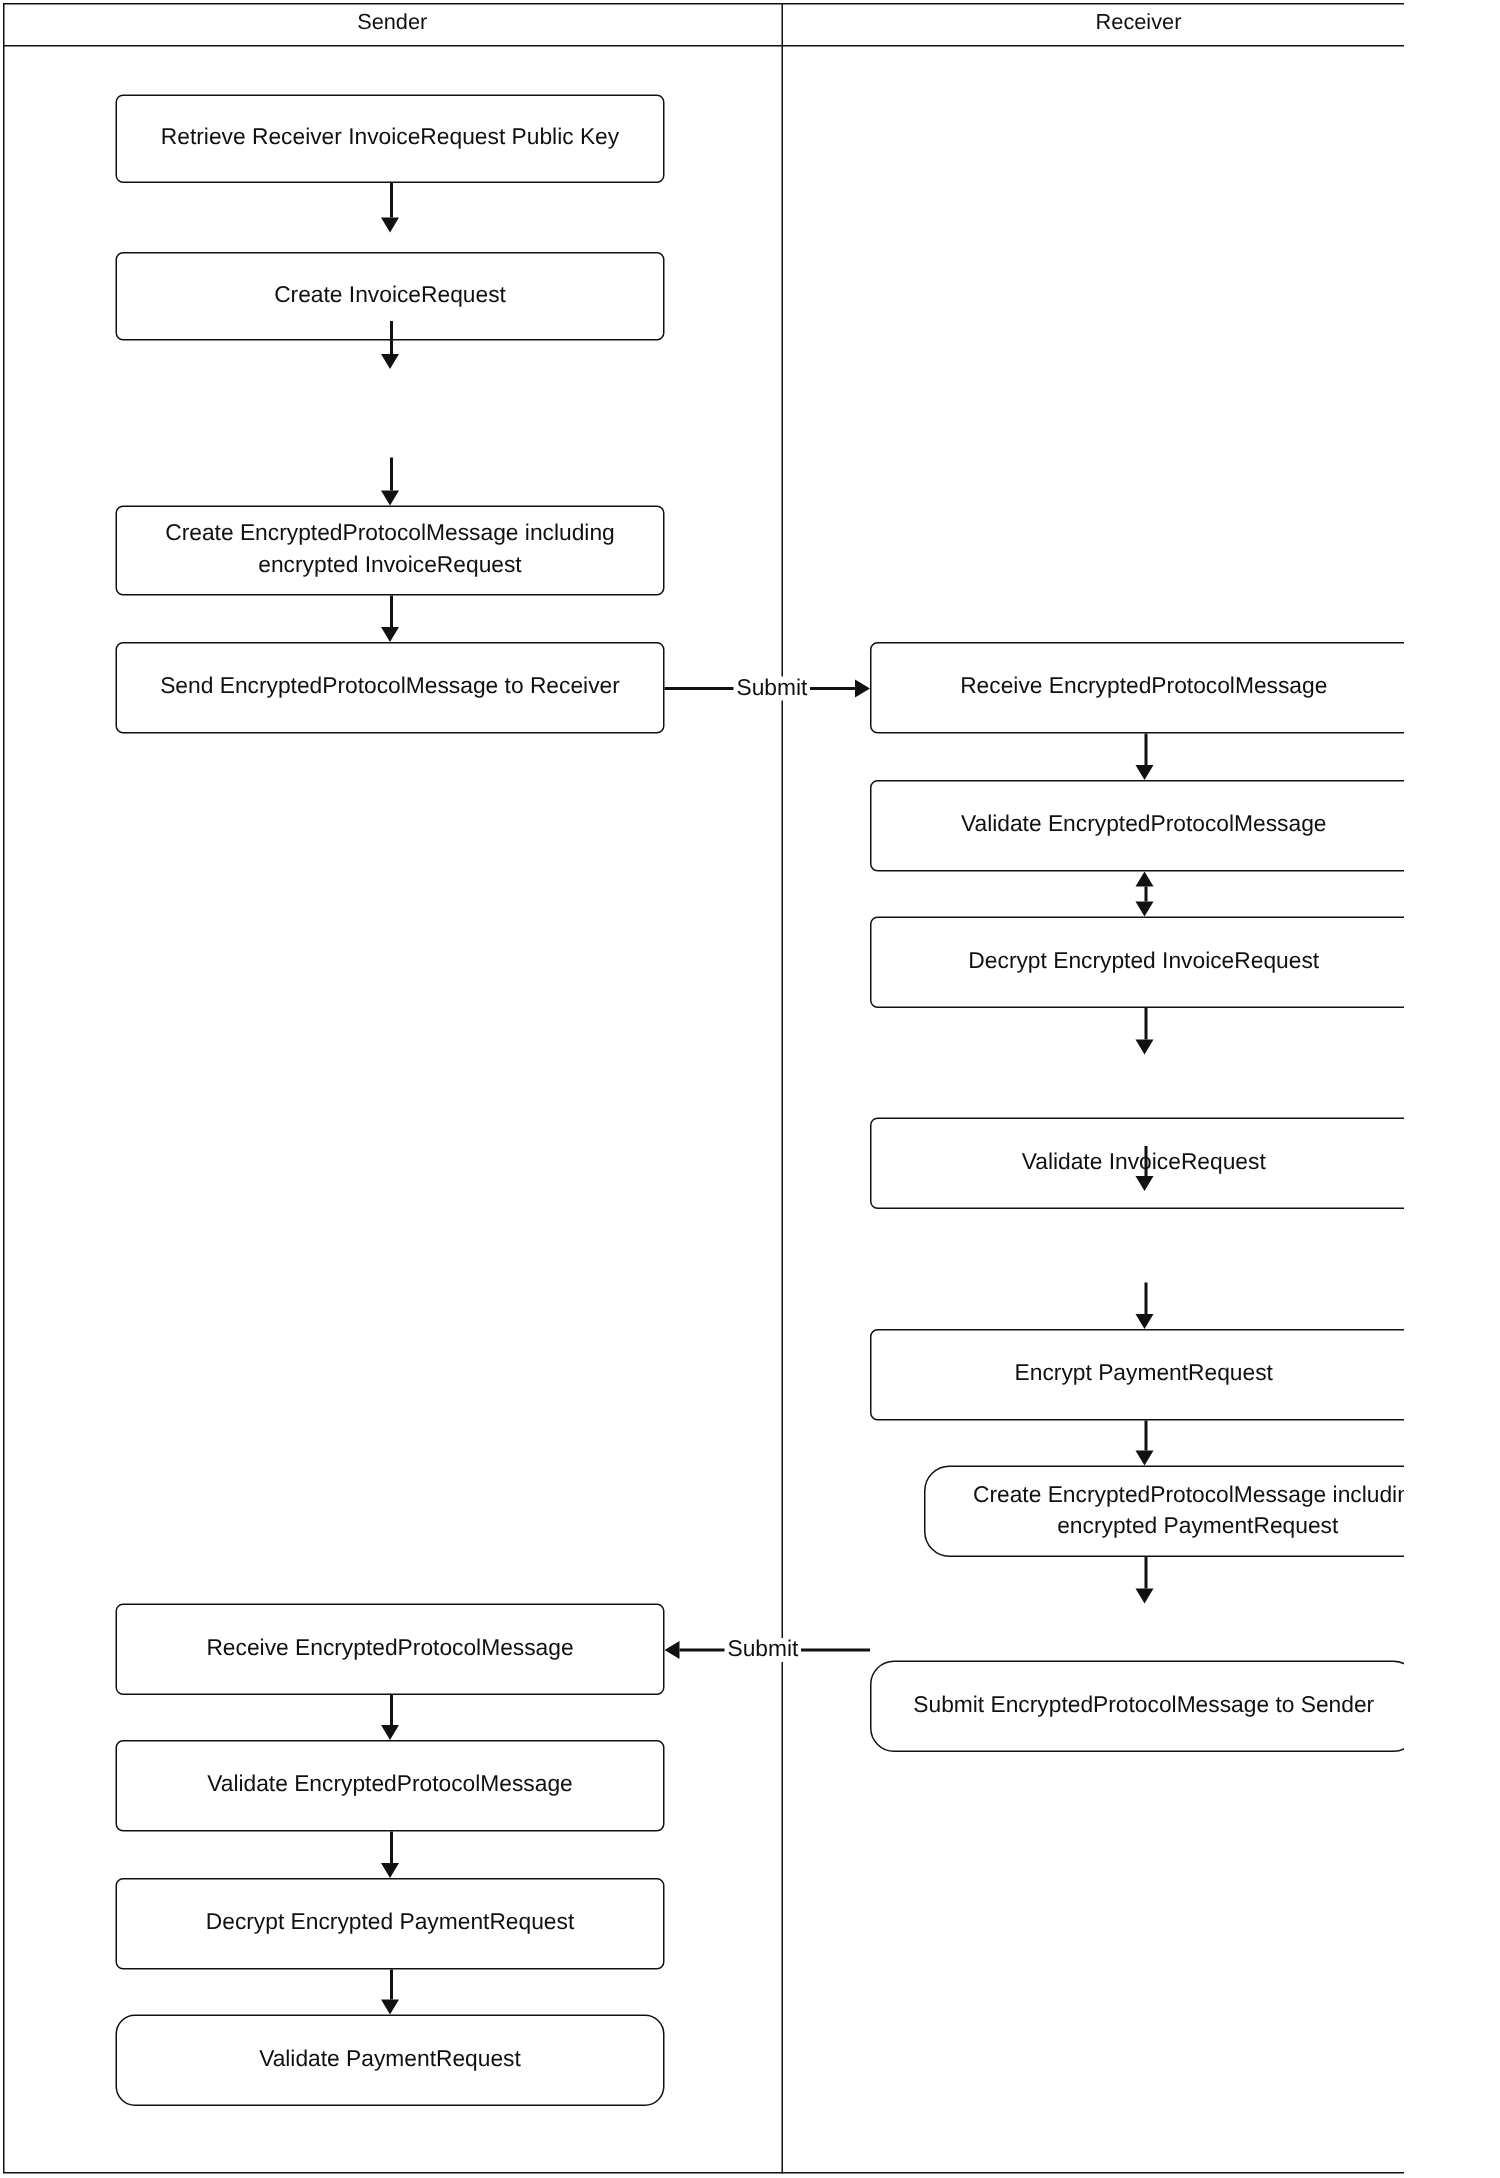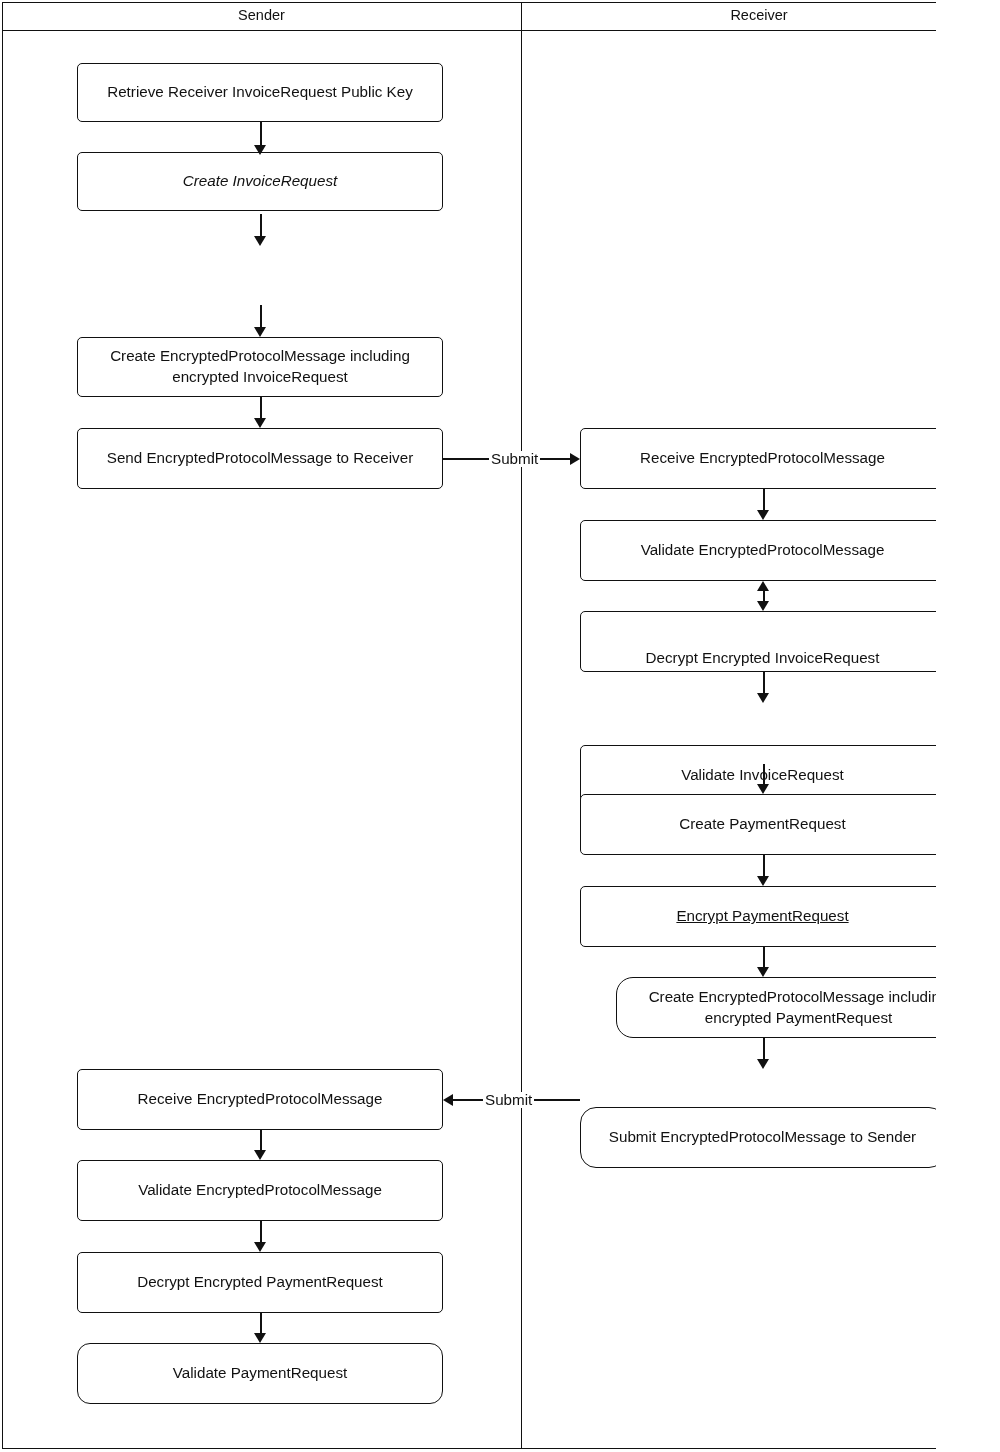--- a/index.html
+++ b/index.html
@@ -141,21 +141,21 @@
 
   <div class="lane-divider" style="left:521px;"></div>
 
   <div class="lane-title" style="left:2px; width:519px;">Sender</div>
   <div class="lane-title" style="left:521px; width:476px;">Receiver</div>
 
   <div class="node" style="left:77px; top:63px; width:366px; height:59px;">
     <span class="node-label">Retrieve Receiver InvoiceRequest Public Key</span>
   </div>
 
-  <div class="node" style="left:77px; top:152px; width:366px; height:59px;font-style:italic;">
+  <div class="node" style="left:77px; top:168px; width:366px; height:59px;">
     <span class="node-label">Create InvoiceRequest</span>
   </div>
 
 
   <div class="node" style="left:77px; top:337px; width:366px; height:60px;">
     <span class="node-label">Create EncryptedProtocolMessage including encrypted InvoiceRequest</span>
   </div>
 
   <div class="node" style="left:77px; top:428px; width:366px; height:61px;">
     <span class="node-label">Send EncryptedProtocolMessage to Receiver</span>
@@ -178,33 +178,30 @@
   </div>
 
   <div class="node" style="left:580px; top:428px; width:365px; height:61px;">
     <span class="node-label">Receive EncryptedProtocolMessage</span>
   </div>
 
   <div class="node" style="left:580px; top:520px; width:365px; height:61px;">
     <span class="node-label">Validate EncryptedProtocolMessage</span>
   </div>
 
-  <div class="node" style="left:580px; top:611px; width:365px; height:61px;align-items:flex-end;">
+  <div class="node" style="left:580px; top:611px; width:365px; height:61px;">
     <span class="node-label">Decrypt Encrypted InvoiceRequest</span>
   </div>
 
   <div class="node" style="left:580px; top:745px; width:365px; height:61px;">
     <span class="node-label">Validate InvoiceRequest</span>
   </div>
 
-  <div class="node" style="left:580px; top:794px; width:365px; height:61px;">
-    <span class="node-label">Create PaymentRequest</span>
-  </div>
-
-  <div class="node" style="left:580px; top:886px; width:365px; height:61px;text-decoration:underline;">
+
+  <div class="node" style="left:580px; top:886px; width:365px; height:61px;">
     <span class="node-label">Encrypt PaymentRequest</span>
   </div>
 
   <div class="node" style="left:616px; top:977px; width:365px; height:61px;border-radius:17px;">
     <span class="node-label">Create EncryptedProtocolMessage including encrypted PaymentRequest</span>
   </div>
 
   <div class="node" style="left:580px; top:1107px; width:365px; height:61px;border-radius:16px;">
     <span class="node-label">Submit EncryptedProtocolMessage to Sender</span>
   </div>

